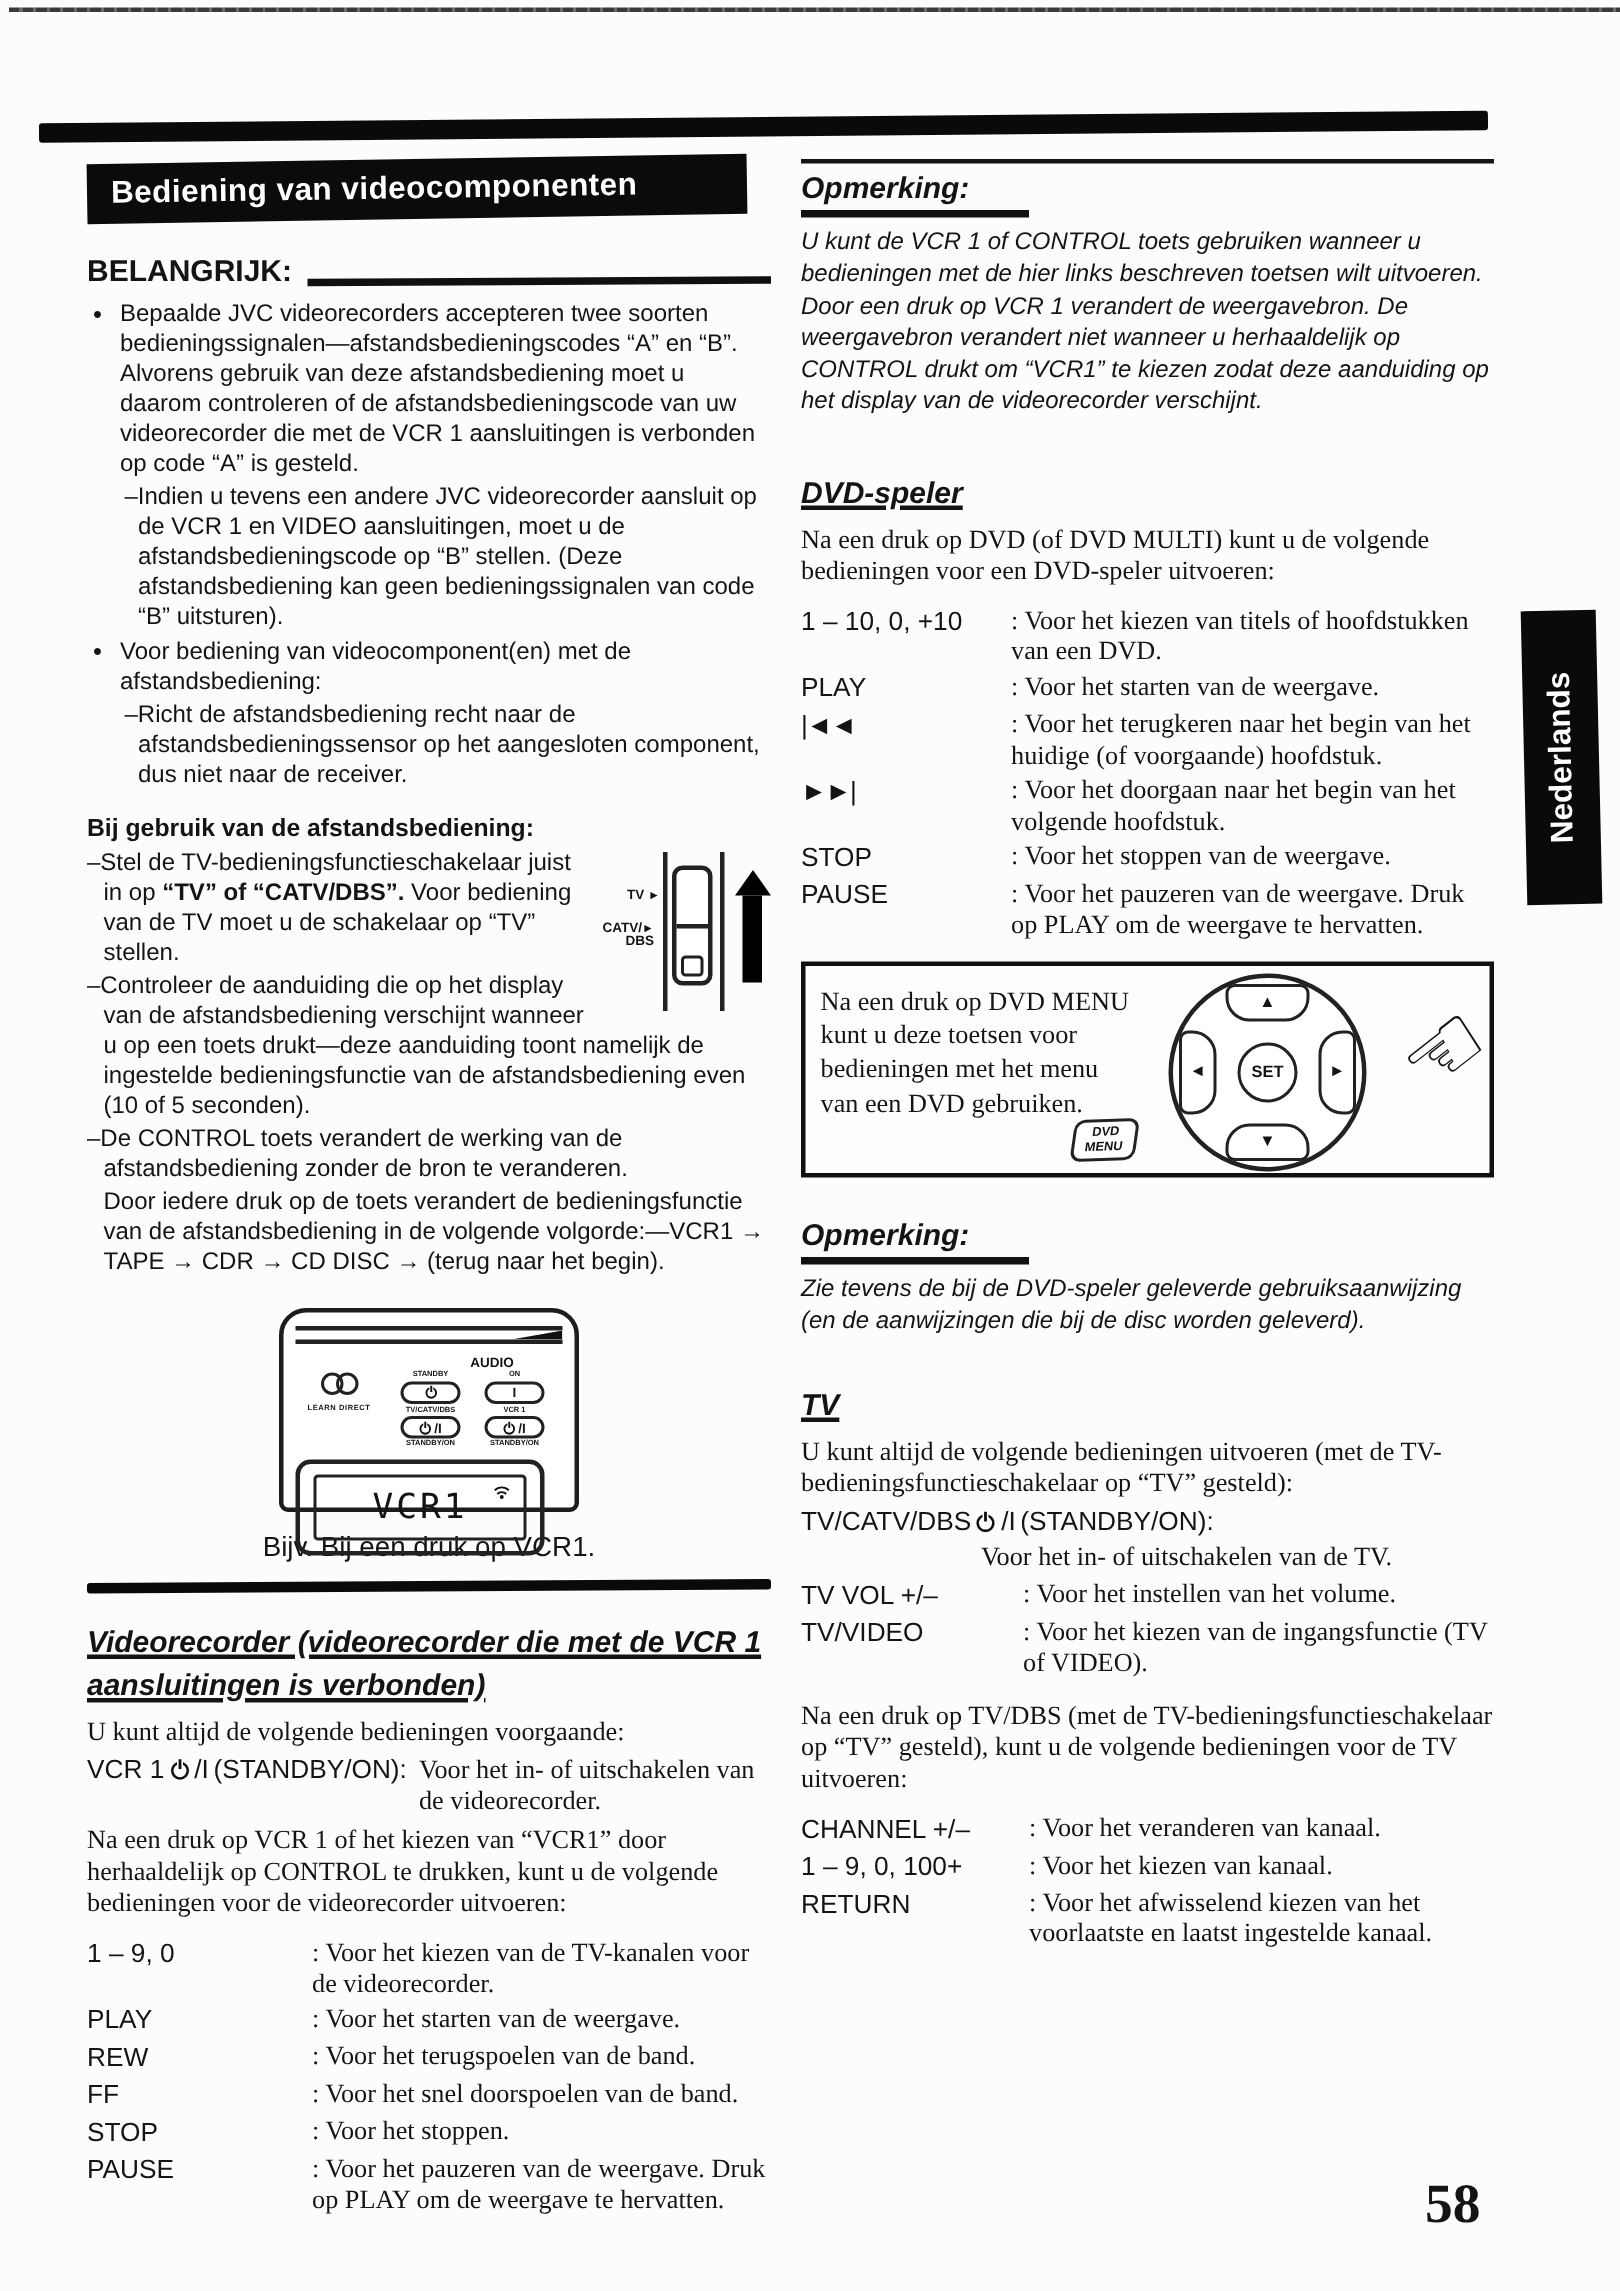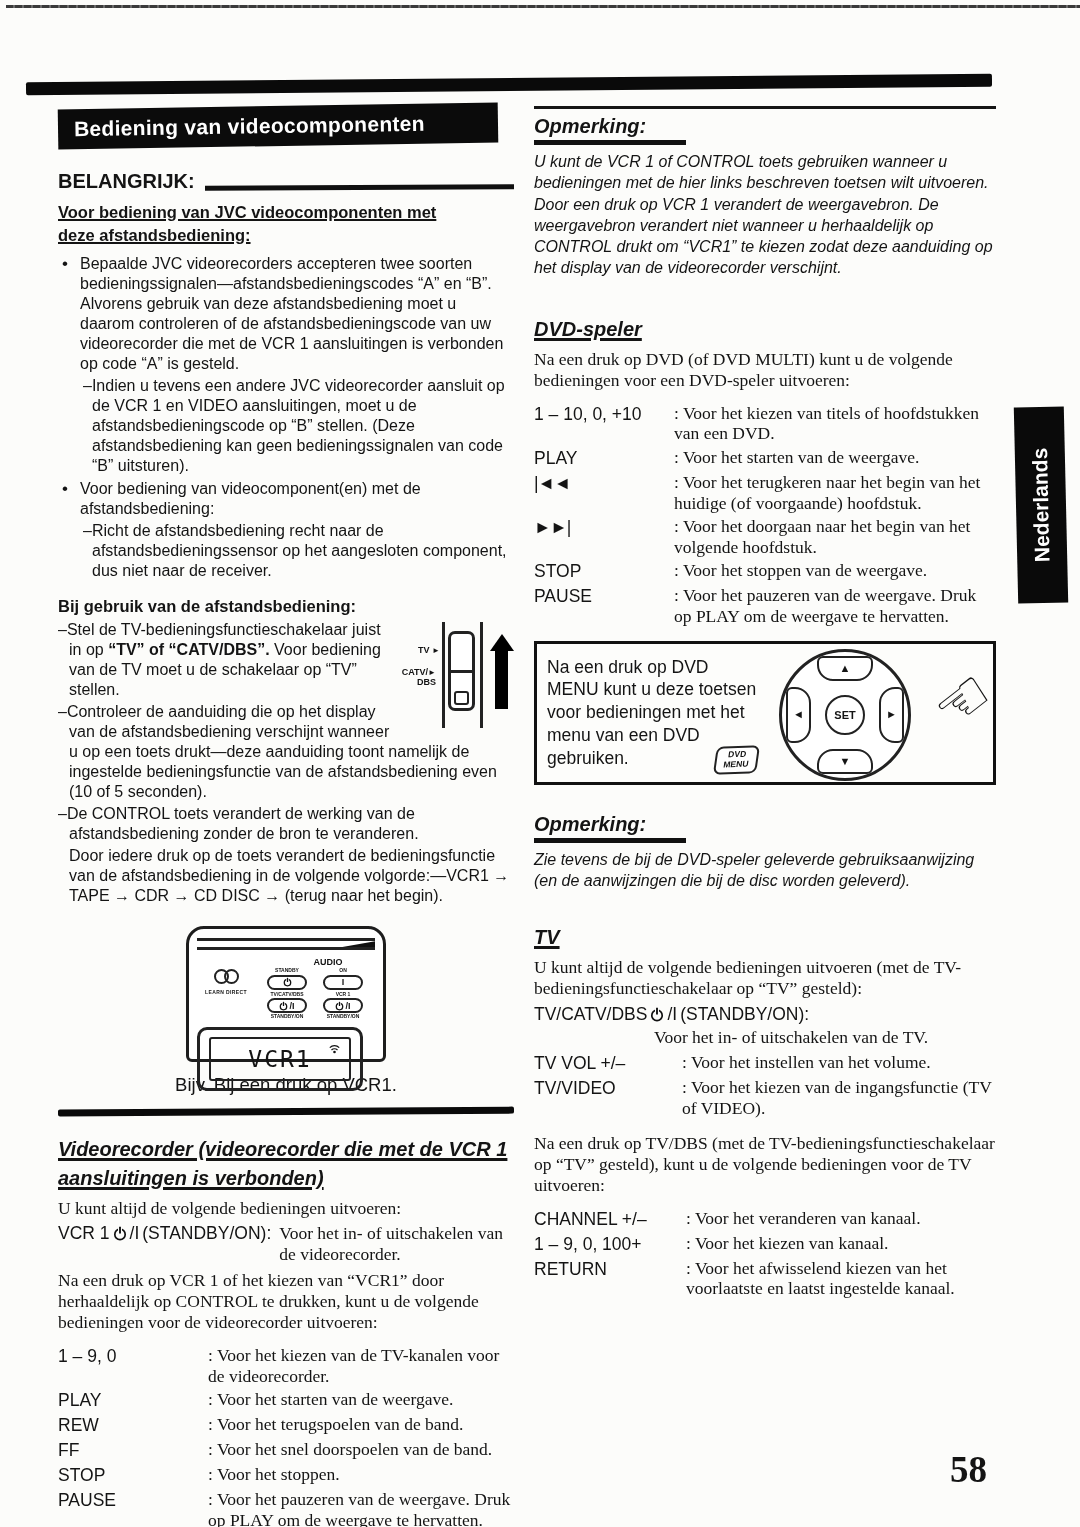--- a/index.html
+++ b/index.html
@@ -98,21 +98,21 @@
   .rrule { height:3px; background:#151515; }
   .note-h { display:inline-block; font-weight:bold; font-style:italic; font-size:20px;
     border-bottom:5px solid #111; padding:2px 40px 2px 0; margin-top:4px; }
   .note-txt { font-style:italic; font-size:16px; line-height:1.33; margin-top:6px; }
   .dvd-h { margin-top:36px; }
   .dvd-grid { grid-template-columns:140px 1fr; }
   .chap { letter-spacing:-1px; font-size:15px; }
 
   .menu-box { margin-top:14px; border:3px solid #111; height:144px; position:relative;
     padding:12px 10px; background:#fdfdfb; }
-  .menu-box .txt { width:212px; font-family:Liberation Sans, sans-serif; font-size:17.5px; line-height:1.3; }
+  .menu-box .txt { width:212px; font-family:Liberation Serif, serif; font-size:17.5px; line-height:1.3; }
   .pad { position:absolute; left:242px; top:5px; width:132px; height:132px; }
   .pad-outer { width:132px; height:132px; border:3px solid #222; border-radius:50%;
     position:relative; background:#fff; }
   .petal { position:absolute; border:2px solid #222; background:#fff; display:flex;
     align-items:center; justify-content:center; font-size:11px; line-height:1; }
   .petal.n { left:35px; top:4px;  width:56px; height:25px; border-radius:6px 6px 16px 16px; }
   .petal.s { left:35px; bottom:4px; width:56px; height:25px; border-radius:16px 16px 6px 6px; }
   .petal.w { left:4px;  top:35px; width:25px; height:56px; border-radius:6px 16px 16px 6px; }
   .petal.e { right:4px; top:35px; width:25px; height:56px; border-radius:16px 6px 6px 16px; }
   .set-btn { position:absolute; left:43px; top:43px; width:40px; height:40px;
@@ -148,21 +148,20 @@
   <div class="col-left">
     <div class="title-box">
       <span>Bediening van videocomponenten</span>
     </div>
 
     <div class="belangrijk">
       <span>BELANGRIJK:</span>
       <span class="fill"></span>
     </div>
 
-    <div class="subhead">Voor bediening van JVC videocomponenten met deze afstandsbediening:</div>
 
     <div class="bullets">
       <div class="bullet">Bepaalde JVC videorecorders accepteren twee soorten bedieningssignalen—afstandsbedieningscodes “A” en “B”. Alvorens gebruik van deze afstandsbediening moet u daarom controleren of de afstandsbedieningscode van uw videorecorder die met de VCR 1 aansluitingen is verbonden op code “A” is gesteld.</div>
       <div class="subdash">–Indien u tevens een andere JVC videorecorder aansluit op de VCR 1 en VIDEO aansluitingen, moet u de afstandsbedieningscode op “B” stellen. (Deze afstandsbediening kan geen bedieningssignalen van code “B” uitsturen).</div>
       <div class="bullet">Voor bediening van videocomponent(en) met de afstandsbediening:</div>
       <div class="subdash">–Richt de afstandsbediening recht naar de afstandsbedieningssensor op het aangesloten component, dus niet naar de receiver.</div>
     </div>
 
     <div class="gebruik">
       <div class="gebruik-h">Bij gebruik van de afstandsbediening:</div>
@@ -268,21 +267,21 @@
           </div>
         </div>
       </div>
     </div>
     <div class="caption">Bijv. Bij een druk op VCR1.</div>
 
     <div class="divider"></div>
 
     <div class="vcr-sect">
       <div class="h-italic">Videorecorder (videorecorder die met de VCR 1 aansluitingen is verbonden)</div>
-      <div class="body-serif">U kunt altijd de volgende bedieningen uitvoeren:</div>
+      <div class="body-serif">U kunt altijd de volgende bedieningen voorgaande:</div>
       <div class="term-line">
         <span class="t">
           <span>VCR 1</span>
           <svg class="pwr-icon" width="14" height="15" viewBox="0 0 14 15">
               <circle cx="7" cy="8.4" r="5.2" fill="none" stroke="#111" stroke-width="1.7"></circle>
               <line x1="7" y1="0.5" x2="7" y2="7" stroke="#fcfcfa" stroke-width="4"></line>
               <line x1="7" y1="0.8" x2="7" y2="7.4" stroke="#111" stroke-width="1.9"></line>
             </svg>
             <span>/I</span>
           <span>(STANDBY/ON):</span>

